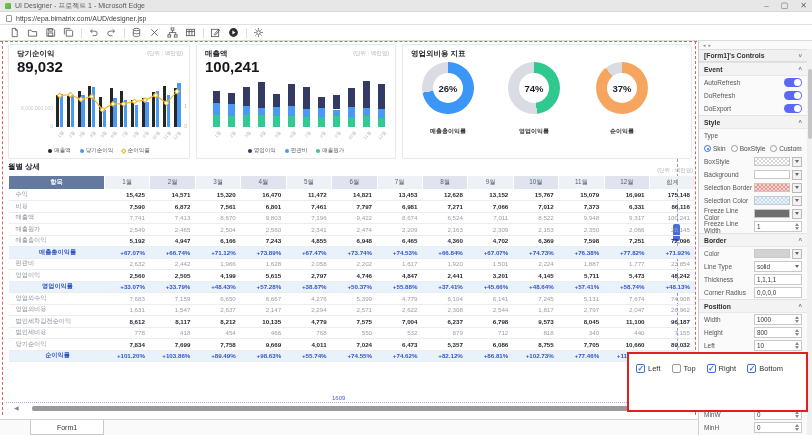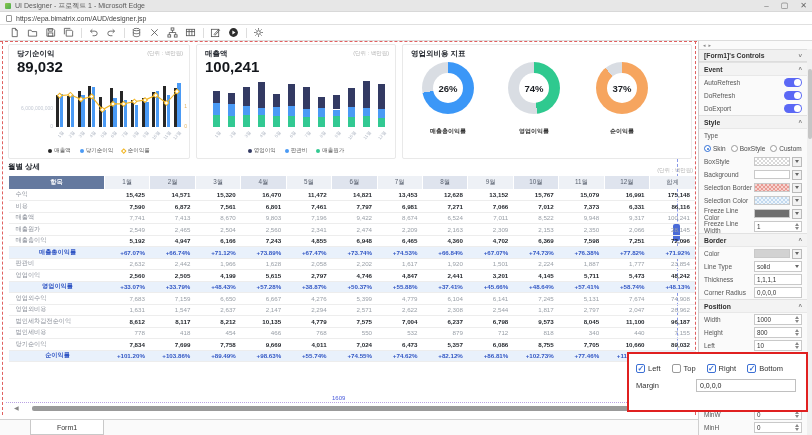--- a/index.html
+++ b/index.html
@@ -888,19 +888,15 @@
           </span>
           <span class="dk-check">
             <span class="cb on"></span>
             <span>Right</span>
           </span>
           <span class="dk-check">
             <span class="cb on"></span>
             <span>Bottom</span>
           </span>
         </div>
-      <div class="dk-margin">
-        <span class="lab">Margin</span>
-        <input type="text" value="0,0,0,0" style="">
-      </div>
     </div>
   </div>
 </div>
 
 </body></html>

